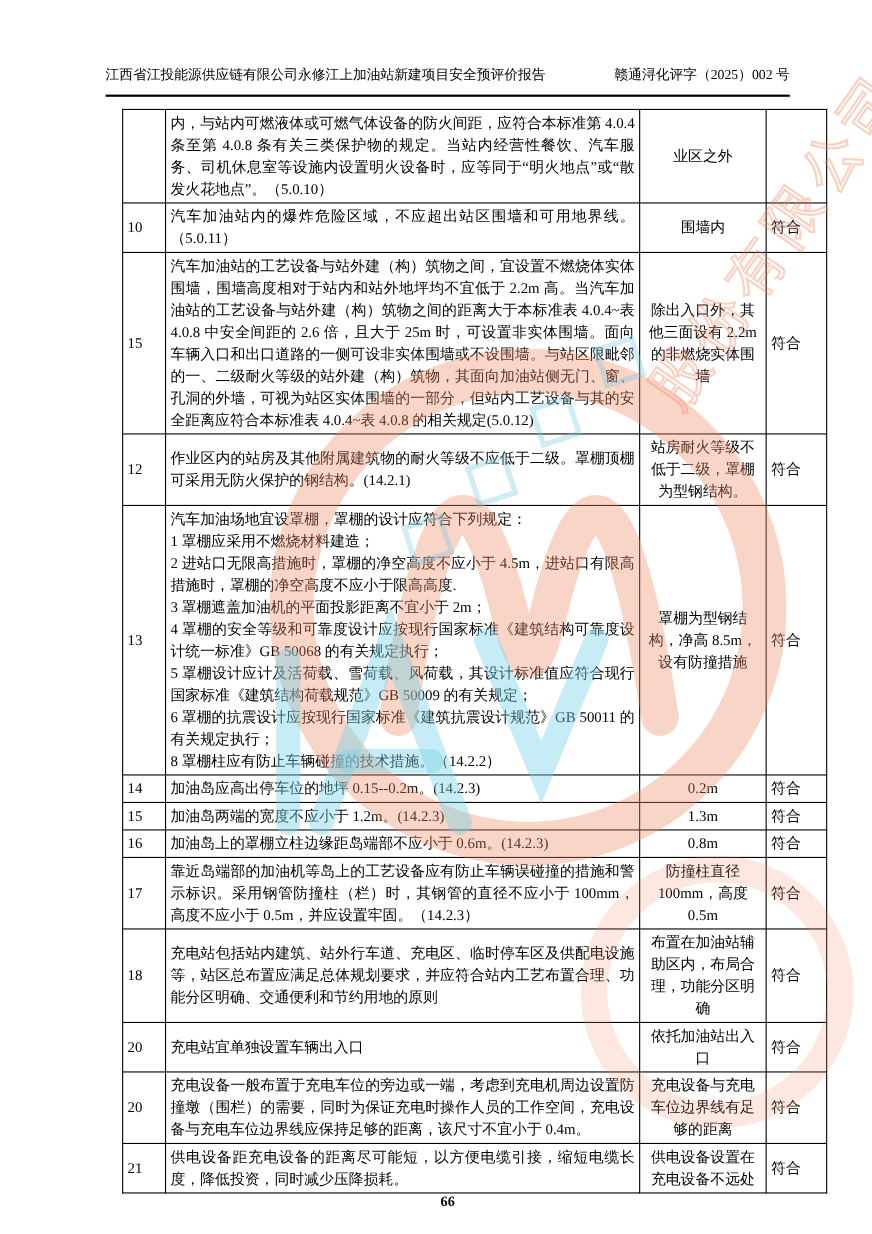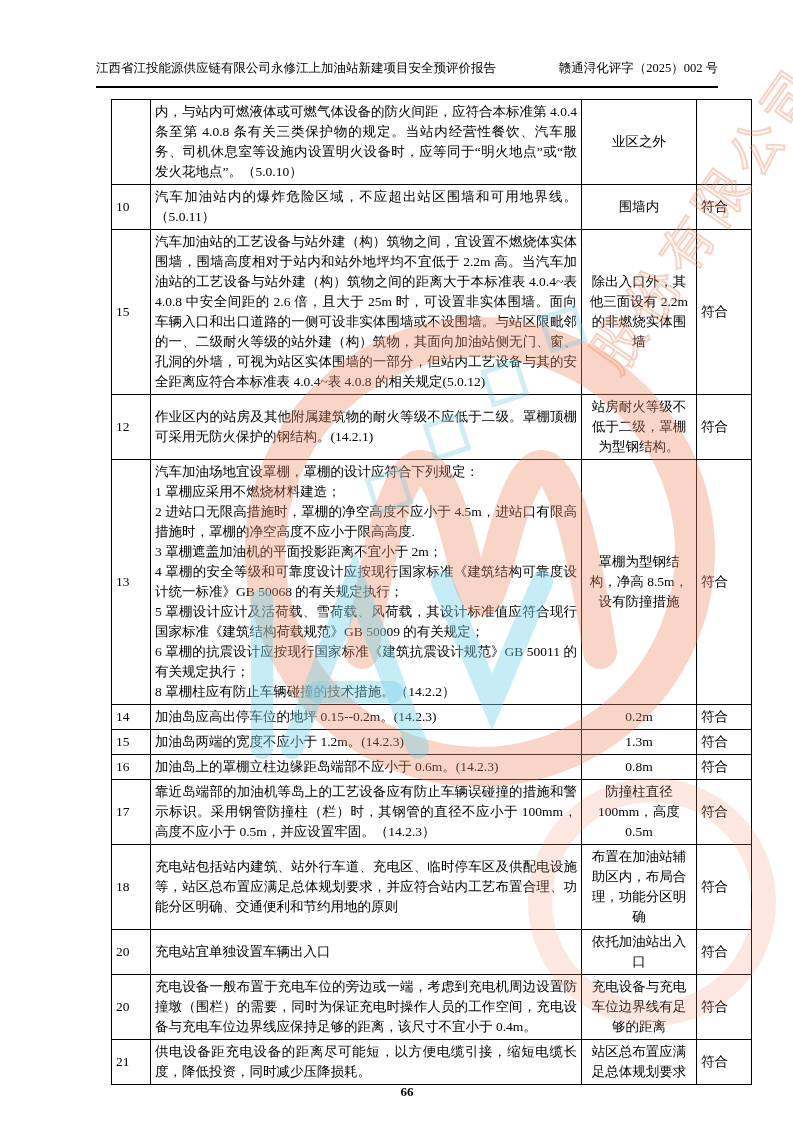--- a/index.html
+++ b/index.html
@@ -132,21 +132,21 @@
       </tr>
       <tr>
         <td class="col-no">20</td>
         <td class="col-content">充电设备一般布置于充电车位的旁边或一端，考虑到充电机周边设置防撞墩（围栏）的需要，同时为保证充电时操作人员的工作空间，充电设备与充电车位边界线应保持足够的距离，该尺寸不宜小于 0.4m。</td>
         <td class="col-result">充电设备与充电车位边界线有足够的距离</td>
         <td class="col-conformity">符合</td>
       </tr>
       <tr>
         <td class="col-no">21</td>
         <td class="col-content">供电设备距充电设备的距离尽可能短，以方便电缆引接，缩短电缆长度，降低投资，同时减少压降损耗。</td>
-        <td class="col-result">站区总布置应满足总体规划要求</td>
+        <td class="col-result">供电设备设置在充电设备不远处</td>
         <td class="col-conformity">符合</td>
       </tr>
     </tbody>
 </table>
 
 <div class="watermark">
   <svg width="793" height="1122" viewBox="0 0 793 1122">
 
     <g fill="none" stroke="rgba(239,138,100,0.36)" stroke-linecap="round">
       <circle cx="480" cy="552" r="215" stroke-width="40"></circle>

